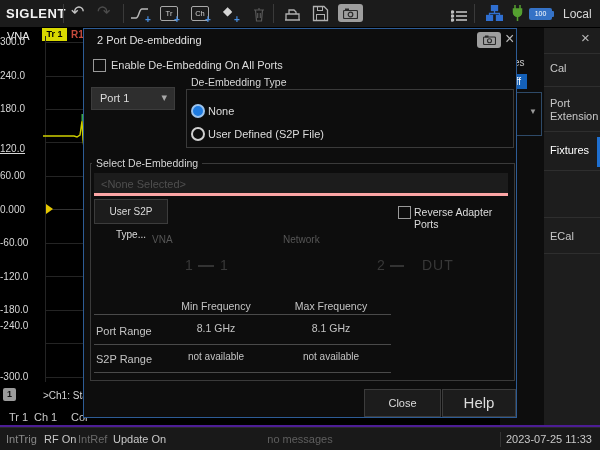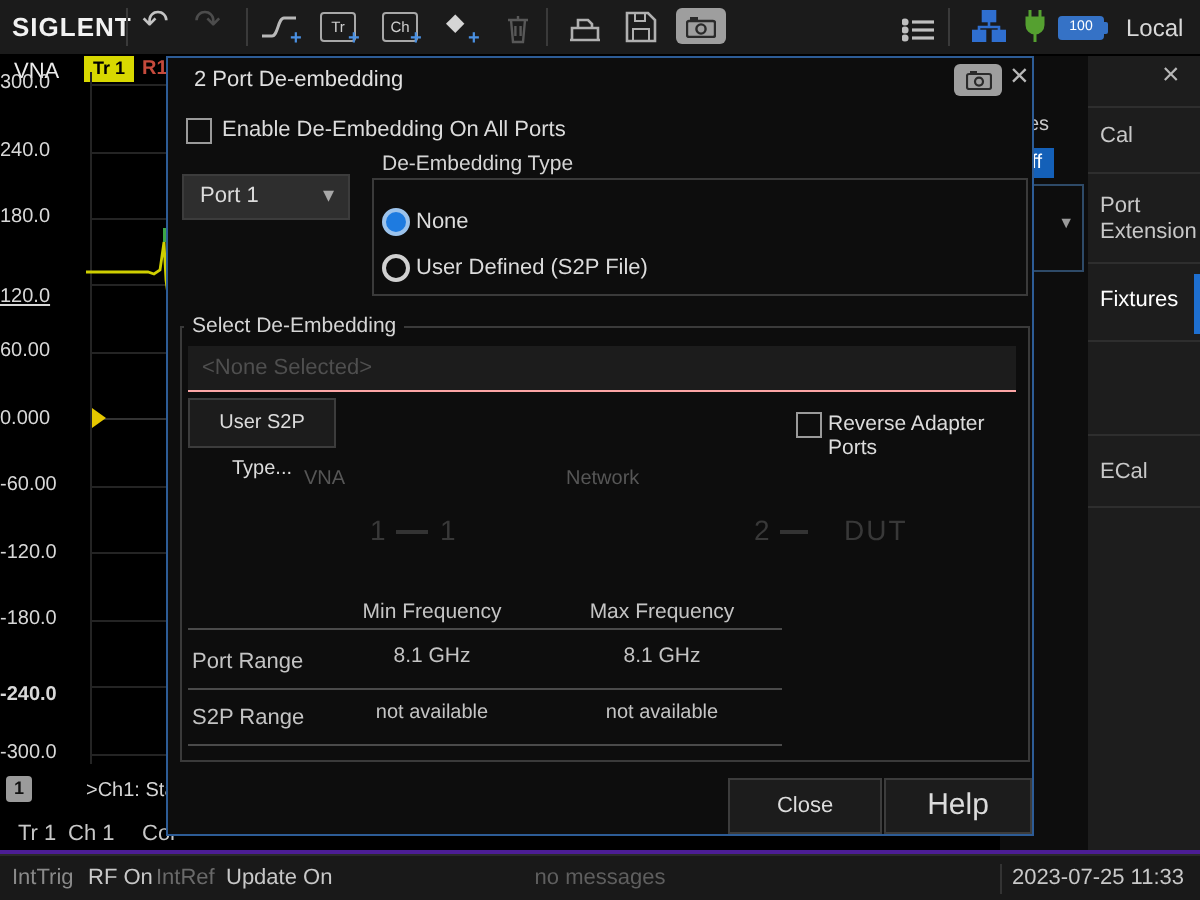--- a/index.html
+++ b/index.html
@@ -30,21 +30,21 @@
   .dialog{position:absolute;left:83px;top:28px;width:434px;height:390px;background:#0d0d0d;
           border:1px solid #2d5c96;box-sizing:border-box;z-index:30;}
   .dtitle{font-size:11px;color:#e0e0e0;}
   .cb{position:absolute;width:11px;height:11px;border:1px solid #9a9a9a;background:transparent;}
   .cblab{position:absolute;font-size:11px;color:#dcdcdc;}
   .ddown{position:absolute;background:#2e2e2e;border:1px solid #3c3c3c;box-sizing:border-box;}
   .group{position:absolute;border:1px solid #3a3a3a;box-sizing:border-box;}
   .legend{position:absolute;background:#0d0d0d;padding:0 4px;font-size:10.5px;color:#d5d5d5;z-index:2;}
   .radio{position:absolute;width:10px;height:10px;border-radius:50%;border:2px solid #d0d0d0;}
   .radio.sel{border:2px solid #9cc3ec;background:#1e7be0;}
-  .field{position:absolute;background:#1c1c1c;border-bottom:1px solid #fca5a5;font-size:11px;
+  .field{position:absolute;background:#1c1c1c;border-bottom:3px solid #fca5a5;font-size:11px;
          color:#4f4f4f;line-height:23px;padding-left:7px;box-sizing:border-box;}
   .btn{position:absolute;background:#1c1c1c;border:1px solid #3c3c3c;color:#dcdcdc;
        text-align:center;box-sizing:border-box;}
   .dimlab{position:absolute;font-size:10px;color:#565656;}
   .ghost{position:absolute;font-size:14px;color:#383838;}
   .conn{position:absolute;height:2px;background:#333;}
   .tline{position:absolute;height:1px;background:#4a4a4a;}
   .thead{position:absolute;font-size:10.5px;color:#c4c4c4;text-align:center;}
   .tcell{position:absolute;font-size:10.5px;color:#c4c4c4;text-align:center;}
   .trowlab{position:absolute;font-size:11px;color:#c4c4c4;}
@@ -161,21 +161,21 @@
 
     <span class="ylab" style="top:8px;">300.0</span>
     <span class="ylab" style="top:42px;">240.0</span>
     <span class="ylab" style="top:75px;">180.0</span>
     <span class="ylab" style="top:115px;text-decoration:underline;">120.0</span>
     <span class="ylab" style="top:142px;">60.00</span>
     <span class="ylab" style="top:176px;">0.000</span>
     <span class="ylab" style="top:209px;">-60.00</span>
     <span class="ylab" style="top:243px;">-120.0</span>
     <span class="ylab" style="top:276px;">-180.0</span>
-    <span class="ylab" style="top:314px;font-weight:bold;">-240.0</span>
+    <span class="ylab" style="top:292px;">-240.0</span>
     <span class="ylab" style="top:343px;">-300.0</span>
 
     <div class="grid" style="top:14px;"></div>
     <div class="grid" style="top:48px;"></div>
     <div class="grid" style="top:81px;"></div>
     <div class="grid" style="top:114px;"></div>
     <div class="grid" style="top:148px;"></div>
     <div class="grid" style="top:181px;background:#333;"></div>
     <div class="grid" style="top:215px;"></div>
     <div class="grid" style="top:248px;"></div>

